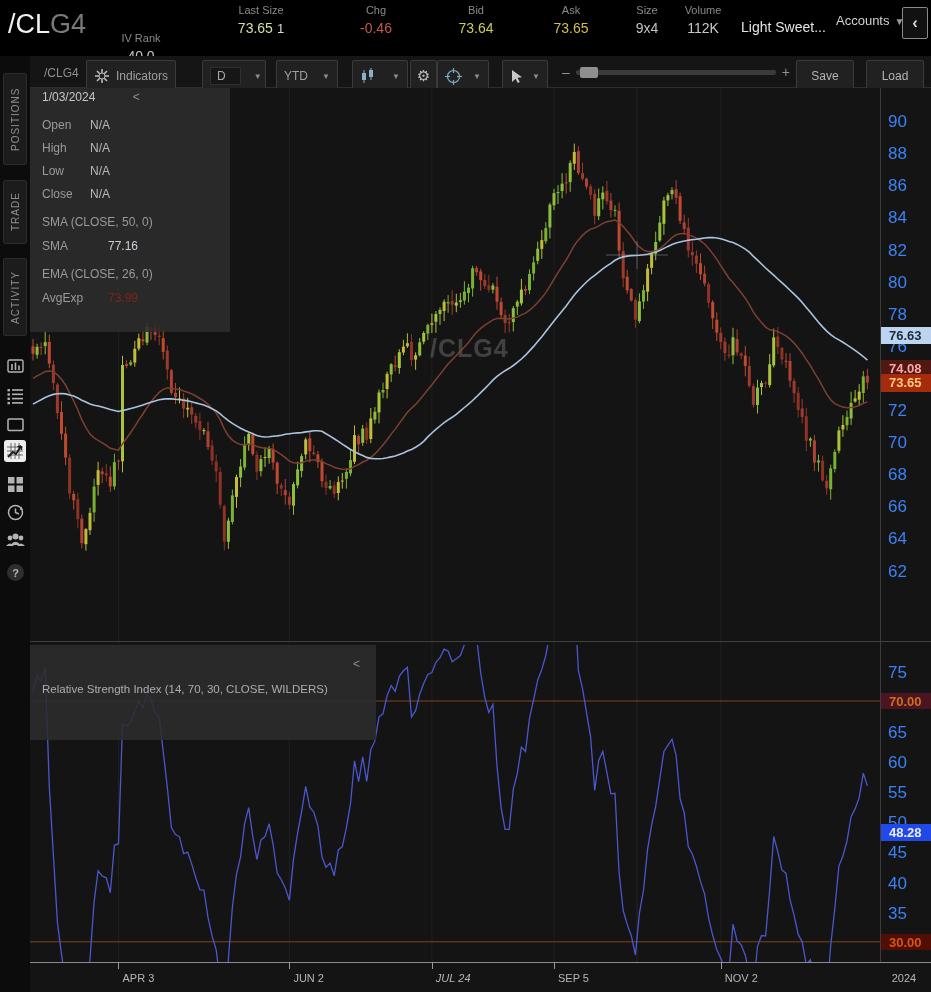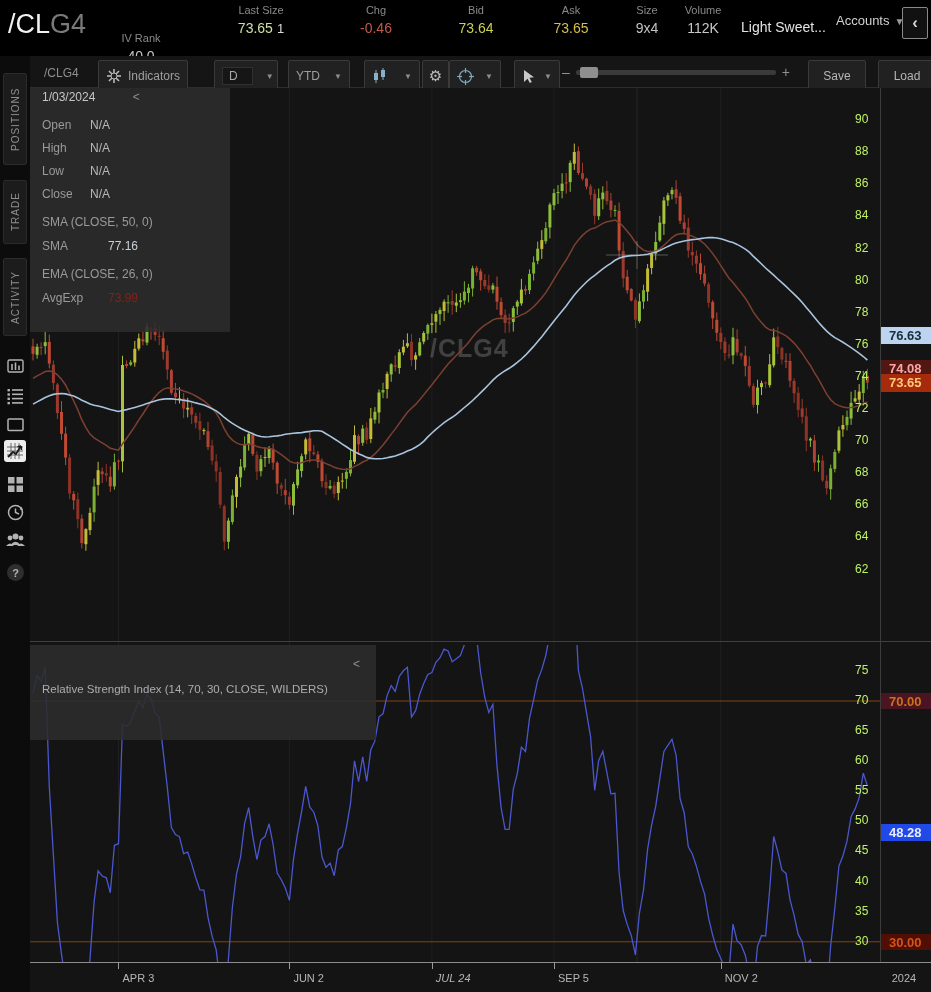--- a/index.html
+++ b/index.html
@@ -21,21 +21,21 @@
   #accounts .car { color:#9a9a9a; font-size:10px; margin-left:5px; }
   #collapse-box { position:absolute; left:902px; top:7px; width:26px; height:32px; border:1px solid #8a8a8a;
                   color:#d5d5d5; font-size:17px; font-weight:bold; text-align:center; line-height:30px;
                   background:#111; cursor:pointer; border-radius:2px; }
 
   
   #toolbar { position:absolute; left:30px; top:56px; width:901px; height:32px; background:#151515;
              border-bottom:1px solid #2d2d2d; }
   .tb { position:absolute; top:4px; height:32px; background:#212121; border:1px solid #3a3a3a;
         border-radius:2px; color:#9f9f9f; font-size:12px; display:flex; align-items:center;
-        padding:6px 7px; cursor:pointer;margin-left:12px; }
+        padding:6px 7px; cursor:pointer; }
   .tb .caret { font-size:8px; color:#8d8d8d; margin-left:7px; }
   #tb-symbol { position:absolute; left:14px; top:10px; font-size:12px; color:#8f8f8f; }
   #dd-timeframe .value { background:#161616; border:1px solid #303030; padding:1px 14px 1px 6px; margin-right:6px; color:#a8a8a8;}
   #zoom-slider { position:absolute; left:526px; top:4px; height:24px; width:240px; display:flex; align-items:center; }
   #zoom-slider .sign { color:#8f8f8f; font-size:14px; padding:0 6px; }
   #zoom-track { flex:1; height:5px; background:#3a3a3a; border-radius:2px; position:relative; }
   #zoom-handle { position:absolute; left:4px; top:-3px; width:18px; height:11px; background:#8f8f8f; border-radius:2px; cursor:pointer; }
   .tb.btn { justify-content:center; width:58px; color:#b5b5b5; }
 
   
@@ -50,21 +50,21 @@
 
   
   #chart-region { position:absolute; left:30px; top:88px; width:901px; height:904px; background:#141414; }
   #axis-border { position:absolute; left:850px; top:0; width:1px; height:874px; background:#3c3c3c; }
   #splitter { position:absolute; left:0; top:553px; width:901px; height:1px; background:#404040; }
   #xaxis-line { position:absolute; left:0; top:874px; width:901px; height:1px; background:#8d8d8d; }
   #chart-svg { position:absolute; left:0; top:0; width:901px; height:874px; }
   #watermark { position:absolute; left:400px; top:246px; font-size:25px; font-weight:bold; color:#676767;
                opacity:.55; letter-spacing:1px; }
 
-  .axis-label { position:absolute; left:825px; width:40px; font-size:12px; color:#bef264; }
+  .axis-label { position:absolute; left:858px; width:40px; font-size:17px; color:#3b82f6; }
   .x-tick { position:absolute; top:874px; width:1px; height:7px; background:#9a9a9a; }
   .x-label { position:absolute; top:884px; font-size:11px; color:#b6b6b6; white-space:nowrap; }
   .badge { position:absolute; left:851px; width:50px; font-size:13px; font-weight:bold; padding:1px 0 0 8px; }
 
   
   #info-panel { position:absolute; left:0; top:0; width:200px; height:244px; background:rgba(44,44,44,.88);
                 padding:2px 12px; font-size:12px; color:#9c9c9c; }
   #info-panel .date-row { color:#c6c6c6; font-size:12px; margin-bottom:14px; }
   #info-panel .date-row .col { color:#8f8f8f; margin-left:34px; cursor:pointer; }
   #info-panel .ohlc { display:flex; margin-bottom:9px; }

